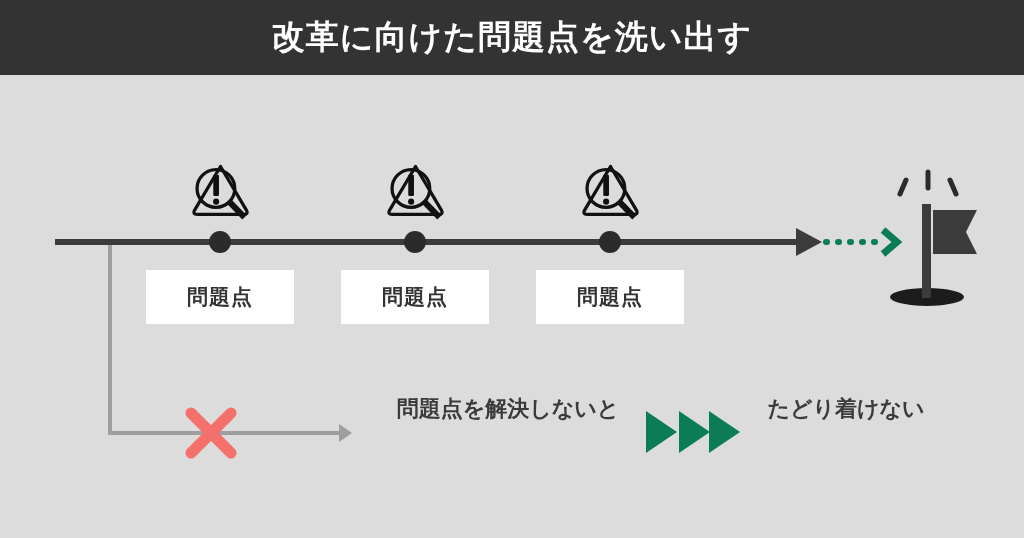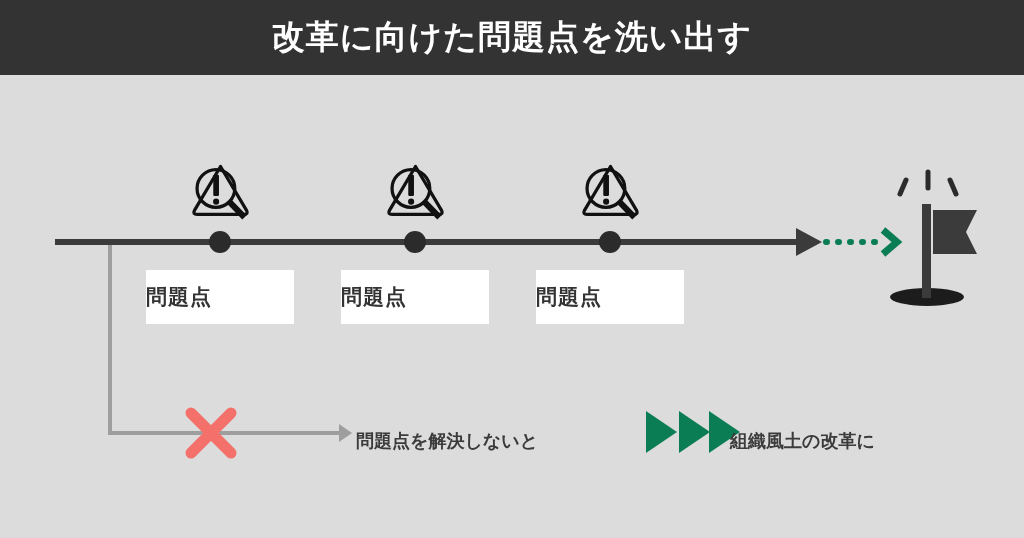--- a/index.html
+++ b/index.html
@@ -55,43 +55,43 @@
   }
 
   
   .problem-box {
     position: absolute;
     width: 148px;
     height: 54px;
     background: #ffffff;
     display: flex;
     align-items: center;
+    justify-content: center;
     top: 270px;
   }
   .problem-box-label {
     color: #333333;
     font-size: 21px;
     font-weight: bold;
     letter-spacing: 1px;
     white-space: nowrap;
   }
   .box-1 { left: 146px; }
   .box-2 { left: 341px; }
   .box-3 { left: 536px; }
 
   
   .caption {
     position: absolute;
     color: #3b3b3b;
-    font-size: 18px;
+    font-size: 22px;
     font-weight: bold;
     line-height: 1.55;
-    text-align: left;
+    text-align: center;
     white-space: nowrap;
-    margin-top: 36px;
   }
   .caption-left {
     left: 356px;
     top: 392px;
     width: 304px;
   }
   .caption-right {
     left: 730px;
     top: 392px;
     width: 232px;
@@ -193,16 +193,16 @@
   </div>
   <div class="problem-box box-3">
     <span class="problem-box-label">問題点</span>
   </div>
 
   <div class="caption caption-left">
     <span class="caption-line">問題点を解決しないと</span>
   </div>
 
   <div class="caption caption-right">
-    <span class="caption-line">組織風土の改革に</span>
+    <span class="caption-line">たどり着けない</span>
   </div>
 
 </div>
 
 </body></html>

